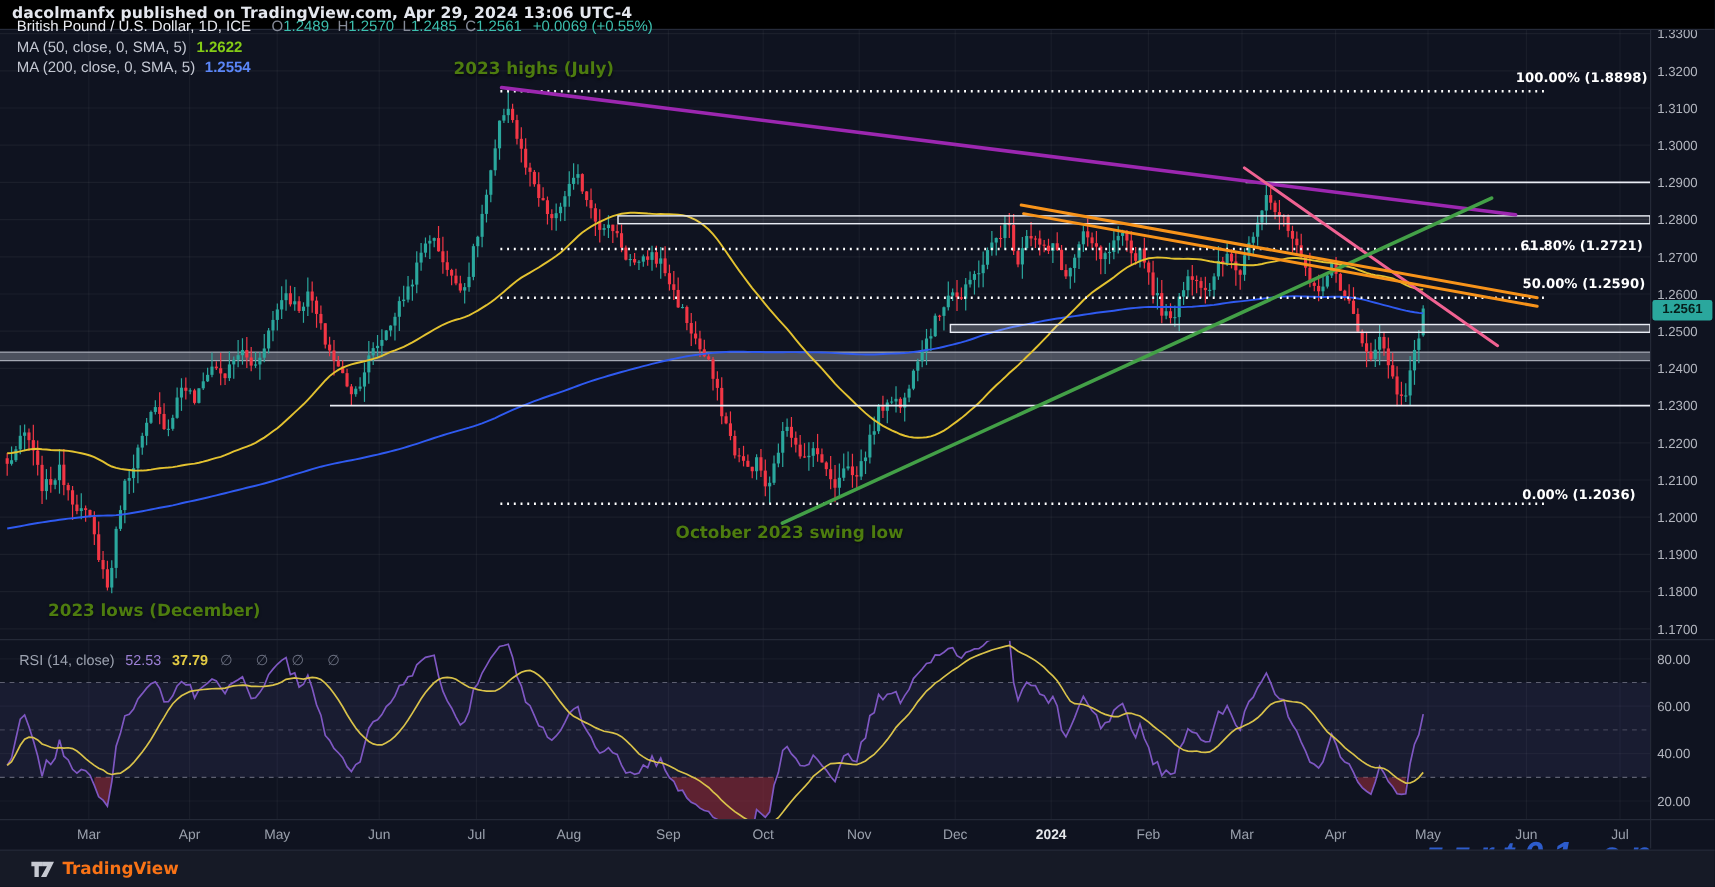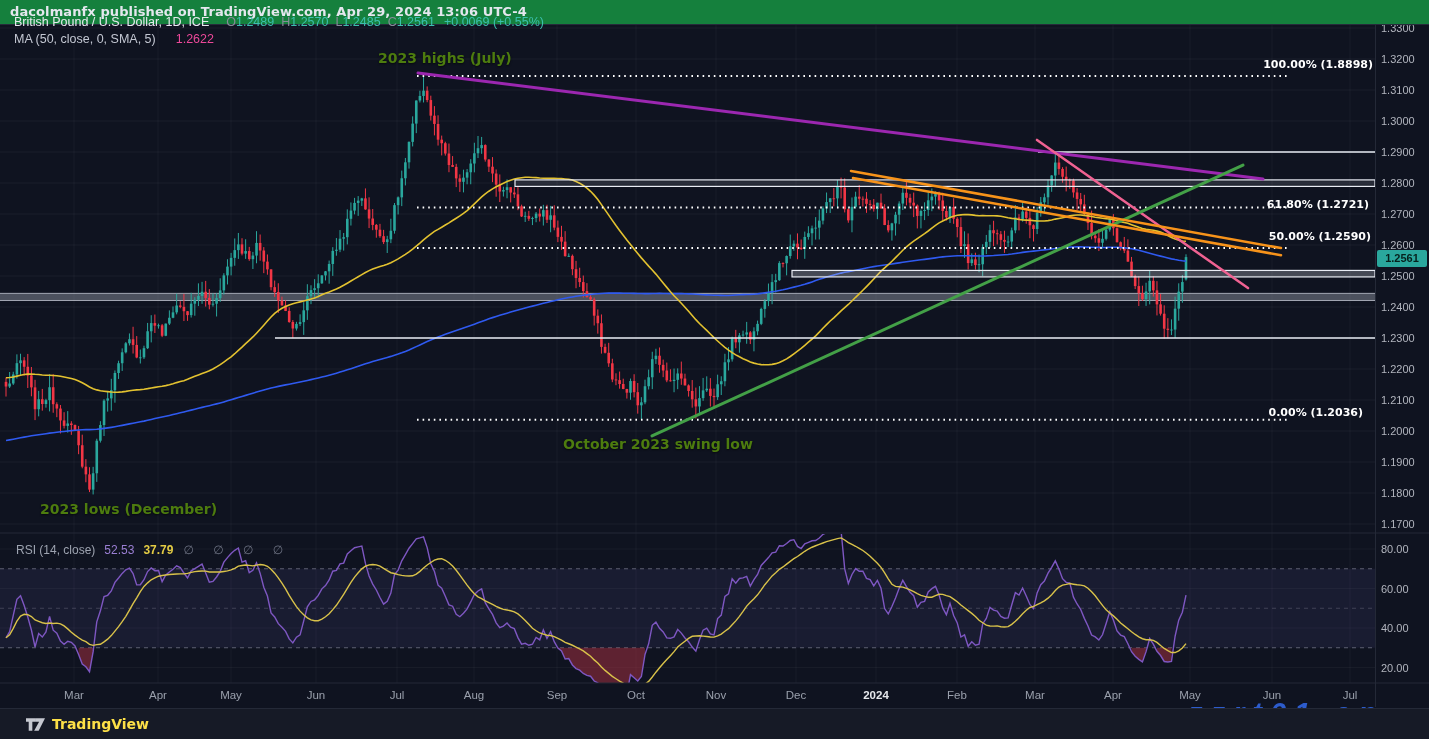--- a/index.html
+++ b/index.html
@@ -1,40 +1,40 @@
 <!DOCTYPE html>
 <html><head>
 <meta charset="utf-8">
 <style>
   html,body{margin:0;padding:0;background:#0f1219;}
   body{width:1429px;height:739px;overflow:hidden;font-family:"Liberation Sans",sans-serif;}
   .app{position:relative;width:1429px;height:739px;background:#0f1320;}
-  .top-strip{position:absolute;left:0;top:0;width:1429px;height:24px;background:#15803d;border-bottom:1px solid #262b3a;}
+  .top-strip{position:absolute;left:0;top:0;width:1429px;height:24px;background:#000000;border-bottom:1px solid #262b3a;}
   .top-strip span{position:absolute;left:10px;top:4px;font-family:"DejaVu Sans",sans-serif;font-size:13px;font-weight:700;color:#e4e7ee;letter-spacing:.1px;}
   svg.chart{position:absolute;left:0;top:0;}
   .legend{position:absolute;left:14px;top:14px;line-height:17px;white-space:nowrap;}
   .legend .row{height:17px;font-size:12.5px;}
   .sym{color:#e8eaf0;font-weight:500;margin-right:10px;}
   .olbl{color:#868b98;margin-left:7px;}
   .oval{color:#3cbfae;}
   .chg{color:#3cbfae;margin-left:9px;}
   .malbl{color:#c3c7d2;}
-  .mafast{color:#ec4899;font-weight:400;margin-left:20px;}
+  .mafast{color:#84cc16;font-weight:700;margin-left:8px;}
   .maslow{color:#5b86f7;font-weight:700;margin-left:8px;}
   .anno{position:absolute;font-family:"DejaVu Sans",sans-serif;font-weight:700;font-size:14px;color:#4d7c0f;text-shadow:0 1px 2px rgba(0,0,0,.6);white-space:nowrap;}
   .fiblbl{position:absolute;font-family:"DejaVu Sans",sans-serif;font-weight:700;font-size:11px;color:#fff;text-align:right;width:120px;white-space:nowrap;}
   .badge{position:absolute;left:1377px;top:250px;width:50px;height:17px;background:#2aa79d;color:#06201c;font-size:11px;font-weight:700;text-align:center;line-height:17px;border-radius:2px;}
   .rsi-legend{position:absolute;left:16px;top:543px;font-size:12px;color:#9da3b0;white-space:nowrap;}
   .rsi-legend .v1{color:#9b7fd4;margin-left:9px;}
   .rsi-legend .v2{color:#e3cb44;font-weight:700;margin-left:9px;}
   .rsi-legend .ve{color:#6b7080;margin-left:10px;letter-spacing:8px;}
   .wm1{position:absolute;left:1172px;top:634px;font-size:58px;font-weight:800;font-style:italic;color:#a8a8b2;letter-spacing:3px;text-shadow:2px 2px 0 rgba(40,40,50,.9);white-space:nowrap;}
   .wm2{position:absolute;left:1188px;top:697px;font-size:29px;font-weight:800;font-style:italic;color:#2d5ccc;letter-spacing:8px;white-space:nowrap;}
   .bottom-bar{position:absolute;left:0;top:708px;width:1429px;height:31px;background:#161a26;border-top:1px solid #242937;}
-  .brand{position:absolute;left:26px;top:7px;display:flex;align-items:center;gap:7px;color:#fde047;font-size:14px;font-weight:700;font-family:"DejaVu Sans",sans-serif;}
+  .brand{position:absolute;left:26px;top:7px;display:flex;align-items:center;gap:7px;color:#f97316;font-size:14px;font-weight:700;font-family:"DejaVu Sans",sans-serif;}
 </style>
 </head>
 <body>
 
 <div class="app">
 
   <svg class="chart" id="chartsvg" width="1429" height="739">
       <rect x="0" y="0" width="1429" height="739" fill="#0f1320"></rect>
       <defs>
         <clipPath id="mainclip">
@@ -833,20 +833,23 @@
     <span>dacolmanfx published on TradingView.com, Apr 29, 2024 13:06 UTC-4</span>
   </div>
 
   <div class="legend">
     <div class="row">
       <span class="sym">British Pound / U.S. Dollar, 1D, ICE</span><span class="olbl">O</span><span class="oval">1.2489</span><span class="olbl">H</span><span class="oval">1.2570</span><span class="olbl">L</span><span class="oval">1.2485</span><span class="olbl">C</span><span class="oval">1.2561</span><span class="chg">+0.0069 (+0.55%)</span>
     </div>
     <div class="row">
       <span class="malbl">MA (50, close, 0, SMA, 5)</span><span class="mafast">1.2622</span>
     </div>
+    <div class="row">
+      <span class="malbl">MA (200, close, 0, SMA, 5)</span><span class="maslow">1.2554</span>
+    </div>
   </div>
 
   <div class="anno" style="left:378px;top:50px;">2023 highs (July)</div>
   <div class="anno" style="left:563px;top:436px;">October 2023 swing low</div>
   <div class="anno" style="left:40px;top:501px;">2023 lows (December)</div>
 
   <div class="fiblbl" style="right:56px;top:58px;">100.00% (1.8898)</div>
   <div class="fiblbl" style="right:60px;top:198px;">61.80% (1.2721)</div>
   <div class="fiblbl" style="right:58px;top:230px;">50.00% (1.2590)</div>
   <div class="fiblbl" style="right:66px;top:406px;">0.00% (1.2036)</div>

